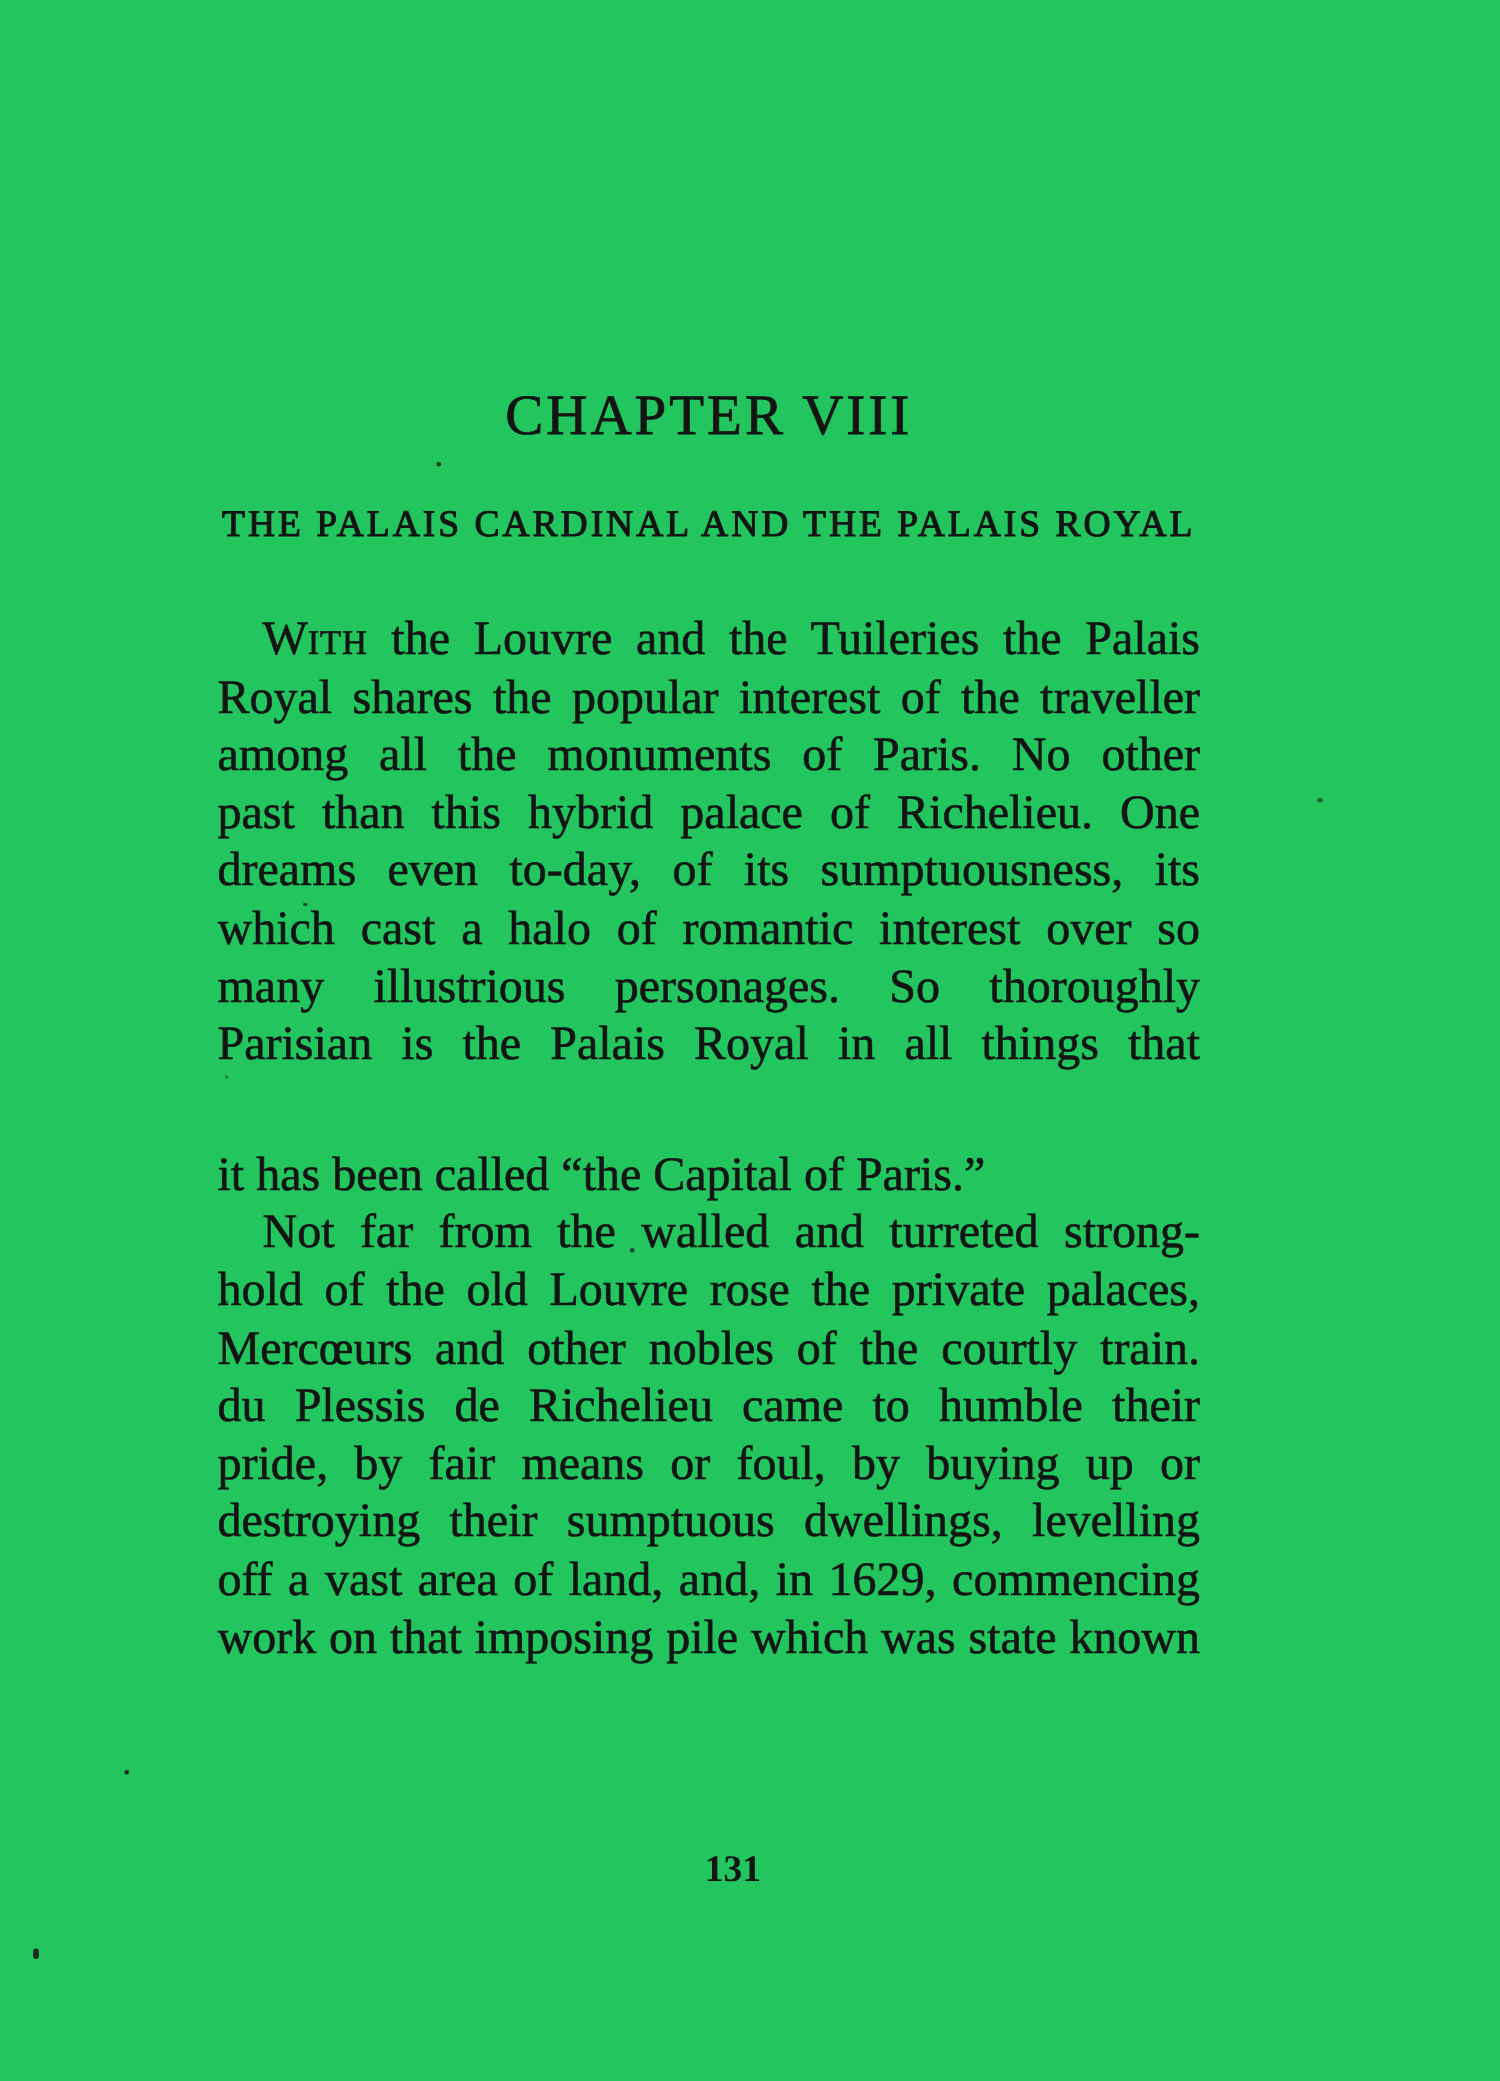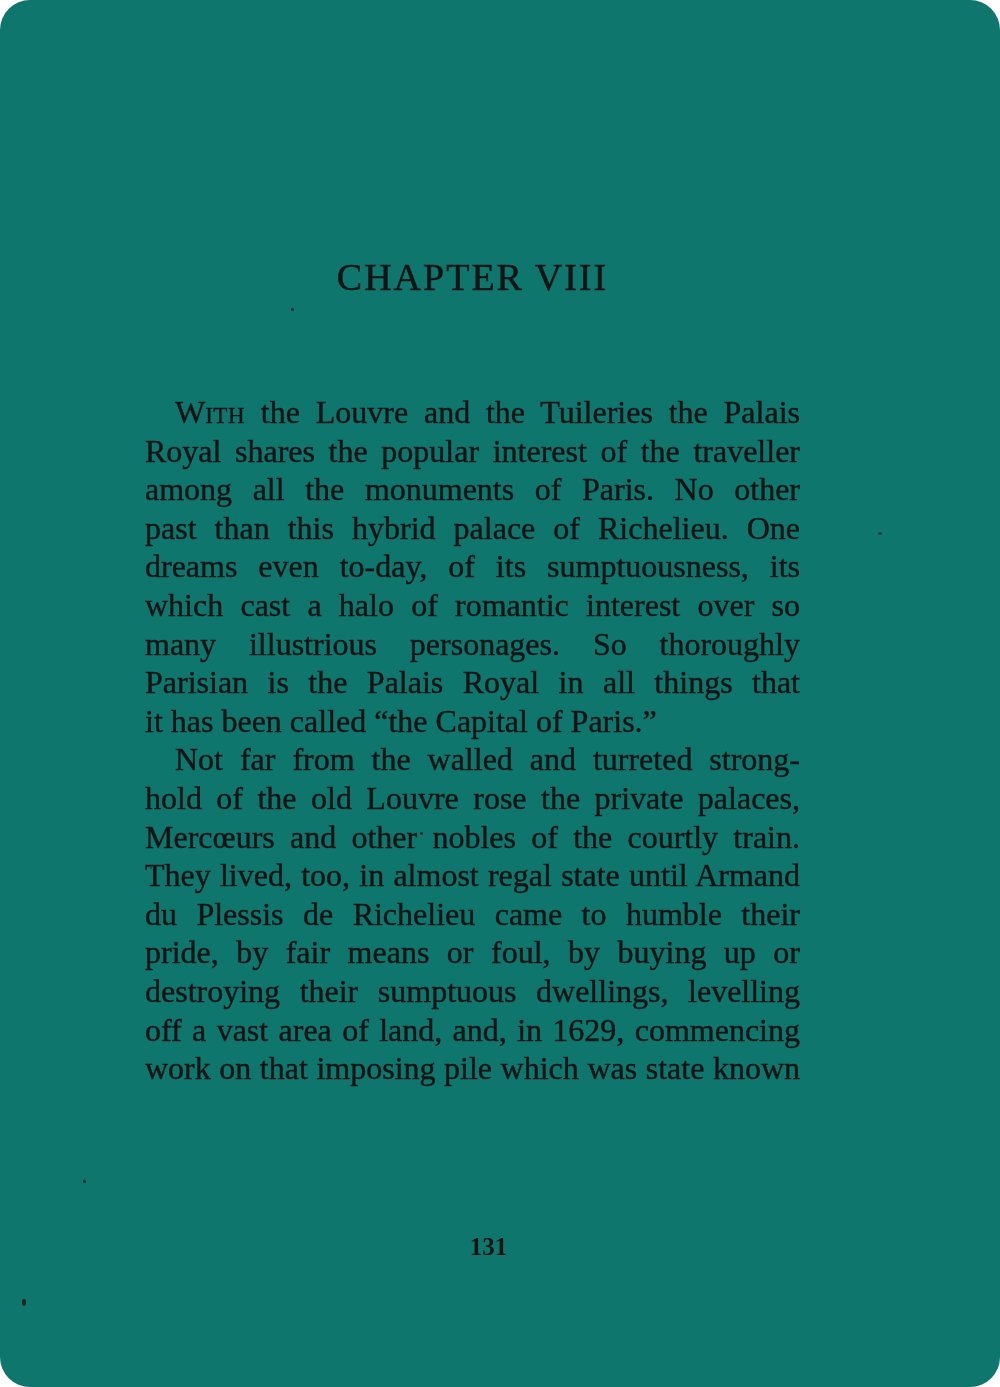--- a/index.html
+++ b/index.html
@@ -10,23 +10,22 @@
     width: 1000px;
     height: 1387px;
     position: relative;
     background: #ffffff;
     font-family: "Liberation Serif", serif;
     overflow: hidden;
   }
   .page {
     position: absolute;
     inset: 0;
-    background: #0f766e;
+    background: #22c55e;
     color: #141414;
-    border-radius: 30px;
   }
   .chapter-title {
     position: absolute;
     left: 145px;
     top: 258px;
     width: 655px;
     text-align: center;
     font-size: 38px;
     line-height: 1;
     letter-spacing: 2px;
@@ -43,35 +42,36 @@
     font-size: 25px;
     line-height: 1;
     letter-spacing: 2px;
     font-weight: 400;
     -webkit-text-stroke: 0.7px #141414;
     margin: 0;
   }
   .body-text {
     position: absolute;
     left: 145px;
-    top: 393px;
+    top: 406px;
     width: 655px;
     font-size: 32px;
     -webkit-text-stroke: 0.4px #141414;
   }
   .line {
     height: 38.6px;
     line-height: 38.6px;
     text-align: justify;
     text-align-last: justify;
     overflow: hidden;
   }
   .line.last {
     text-align: left;
     text-align-last: left;
+    margin-top: 48px;
   }
   .line.indent {
     text-indent: 30px;
   }
   .sc-small {
     font-size: 0.72em;
     letter-spacing: 0.5px;
   }
   .page-number {
     position: absolute;
@@ -90,35 +90,35 @@
     border-radius: 40%;
   }
 </style>
 </head>
 <body>
 
 <div class="page">
 
   <h1 class="chapter-title">CHAPTER VIII</h1>
 
+  <h2 class="chapter-subtitle">THE PALAIS CARDINAL AND THE PALAIS ROYAL</h2>
 
   <div class="body-text">
       <div class="line indent">W<span class="sc-small">ITH</span> the Louvre and the Tuileries the Palais</div>
       <div class="line">Royal shares the popular interest of the traveller</div>
       <div class="line">among all the monuments of Paris.  No other</div>
       <div class="line">past than this hybrid palace of Richelieu.  One</div>
       <div class="line">dreams even to-day, of its sumptuousness, its</div>
       <div class="line">which cast a halo of romantic interest over so</div>
       <div class="line">many illustrious personages.  So thoroughly</div>
       <div class="line">Parisian is the Palais Royal in all things that</div>
       <div class="line last">it has been called “the Capital of Paris.”</div>
       <div class="line indent">Not far from the walled and turreted strong-</div>
       <div class="line">hold of the old Louvre rose the private palaces,</div>
       <div class="line">Mercœurs and other nobles of the courtly train.</div>
-      <div class="line">They lived, too, in almost regal state until Armand</div>
       <div class="line">du Plessis de Richelieu came to humble their</div>
       <div class="line">pride, by fair means or foul, by buying up or</div>
       <div class="line">destroying their sumptuous dwellings, levelling</div>
       <div class="line">off a vast area of land, and, in 1629, commencing</div>
       <div class="line">work on that imposing pile which was state known</div>
     </div>
 
   <div class="page-number">131</div>
 
   <div id="specks">

